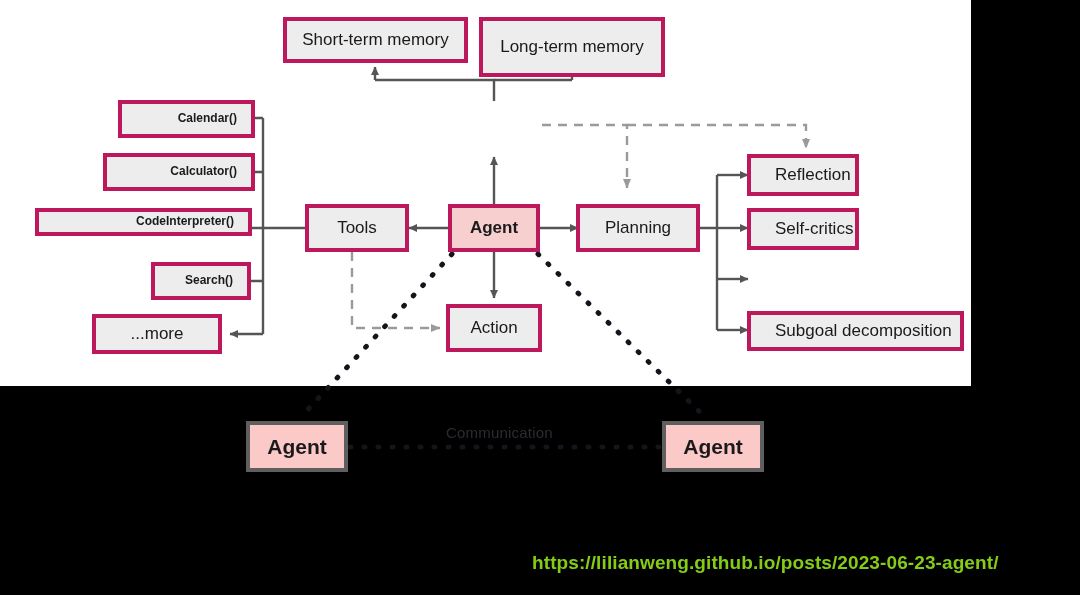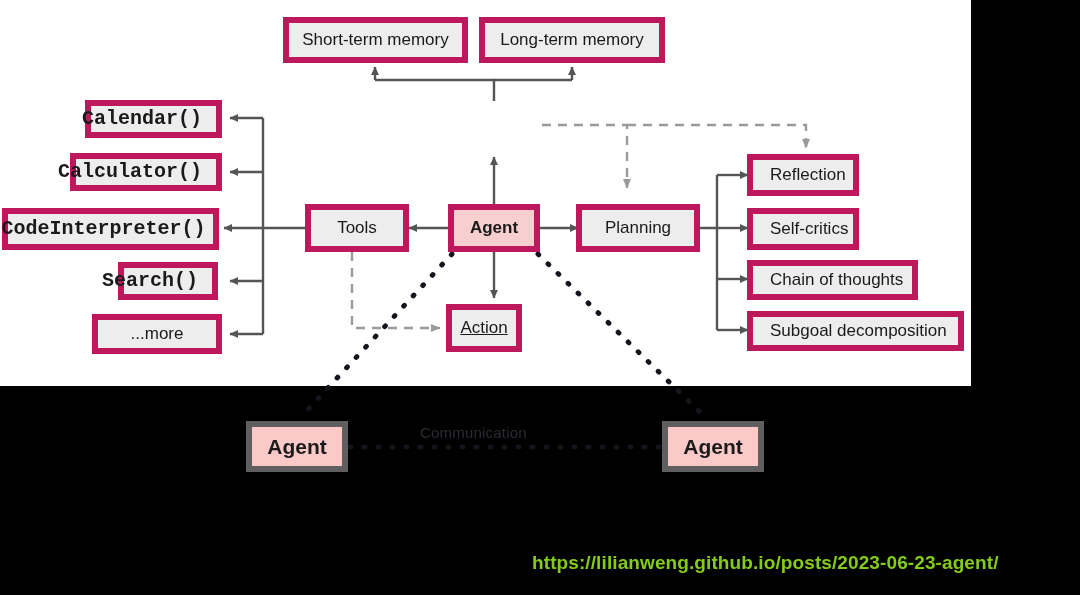--- a/index.html
+++ b/index.html
@@ -6,27 +6,27 @@
   html,body{margin:0;padding:0;background:#000;}
   body{width:1080px;height:595px;overflow:hidden;
        font-family:"Liberation Sans", sans-serif;}
   #stage{position:relative;width:1080px;height:595px;background:#000;}
 
   
   #white-panel{position:absolute;left:0;top:0;width:971px;height:386px;background:#ffffff;}
 
   
   .node{position:absolute;box-sizing:border-box;
-        background:#ededed;border:6px solid #be185d;
+        background:#ededed;border:4px solid #be185d;
         display:flex;align-items:center;
         font-size:17px;color:#1a1a1a;line-height:1.1;}
   .node.center{justify-content:center;}
-  .node.left-text{justify-content:flex-start;padding-left:17px;}
+  .node.left-text{justify-content:flex-start;padding-left:24px;}
   .node.right-text{justify-content:flex-end;padding-right:14px;}
-  .node.mono{font-family:Liberation Mono, monospace;font-weight:bold;font-size:20px;}
+  .node.mono{font-family:Liberation Sans, sans-serif;font-weight:bold;font-size:12px;margin-left:33px;}
   .node.pink{background:#f8cfcf;}
   .node.bold{font-weight:bold;}
   .node.agent-bottom{background:#fbc9c7;border-color:#5f5f5f;font-weight:bold;font-size:21px;justify-content:center;}
 
   
   #wires{position:absolute;left:0;top:0;width:1080px;height:595px;pointer-events:none;}
 
   
   .comm-label{position:absolute;color:#2b2b33;font-size:15px;
               letter-spacing:.2px;white-space:nowrap;}
@@ -91,74 +91,71 @@
     <g stroke="#14141c" stroke-width="5" fill="none" stroke-dasharray="1 13" stroke-linecap="round">
       <line x1="452" y1="254" x2="300" y2="418"></line>
       <line x1="538" y1="254" x2="706" y2="418"></line>
       <line x1="350" y1="447" x2="660" y2="447"></line>
     </g>
   </svg>
 
   <div class="node center" style="left:283px;top:17px;width:185px;height:46px;">
     <span>Short-term memory</span>
   </div>
-  <div class="node center" style="left:479px;top:17px;width:186px;height:46px;">
+  <div class="node center" style="left:479px;top:17px;width:186px;height:60px;">
     <span>Long-term memory</span>
   </div>
 
 
   <div class="node center" style="left:305px;top:204px;width:104px;height:48px;">
     <span>Tools</span>
   </div>
 
   <div class="node center pink bold" style="left:448px;top:204px;width:92px;height:48px;">
     <span>Agent</span>
   </div>
 
   <div class="node center" style="left:576px;top:204px;width:124px;height:48px;">
     <span>Planning</span>
   </div>
 
-  <div class="node center" style="left:446px;top:304px;width:76px;height:48px;text-decoration:underline;">
+  <div class="node center" style="left:446px;top:304px;width:96px;height:48px;">
     <span>Action</span>
   </div>
 
   <div class="node right-text mono" style="left:85px;top:100px;width:137px;height:38px;">
     <span>Calendar()</span>
   </div>
   <div class="node right-text mono" style="left:70px;top:153px;width:152px;height:38px;">
     <span>Calculator()</span>
   </div>
-  <div class="node right-text mono" style="left:2px;top:208px;width:217px;height:42px;justify-content:center;">
+  <div class="node right-text mono" style="left:2px;top:208px;width:217px;height:28px;">
     <span>CodeInterpreter()</span>
   </div>
   <div class="node right-text mono" style="left:118px;top:262px;width:100px;height:38px;">
     <span>Search()</span>
   </div>
   <div class="node center" style="left:92px;top:314px;width:130px;height:40px;">
     <span>...more</span>
   </div>
 
   <div class="node left-text" style="left:747px;top:154px;width:112px;height:42px;">
     <span>Reflection</span>
   </div>
   <div class="node left-text" style="left:747px;top:208px;width:112px;height:42px;">
     <span>Self-critics</span>
   </div>
-  <div class="node left-text" style="left:747px;top:260px;width:171px;height:40px;">
-    <span>Chain of thoughts</span>
-  </div>
   <div class="node left-text" style="left:747px;top:311px;width:217px;height:40px;">
     <span>Subgoal decomposition</span>
   </div>
 
   <div class="node agent-bottom" style="left:246px;top:421px;width:102px;height:51px;">
     <span>Agent</span>
   </div>
   <div class="node agent-bottom" style="left:662px;top:421px;width:102px;height:51px;">
     <span>Agent</span>
   </div>
 
-  <div class="comm-label" style="left:420px;top:424px;">Communication</div>
+  <div class="comm-label" style="left:446px;top:424px;">Communication</div>
 
   <div class="url-label" style="left:532px;top:552px;">https://lilianweng.github.io/posts/2023-06-23-agent/</div>
 
 </div>
 
 </body></html>

